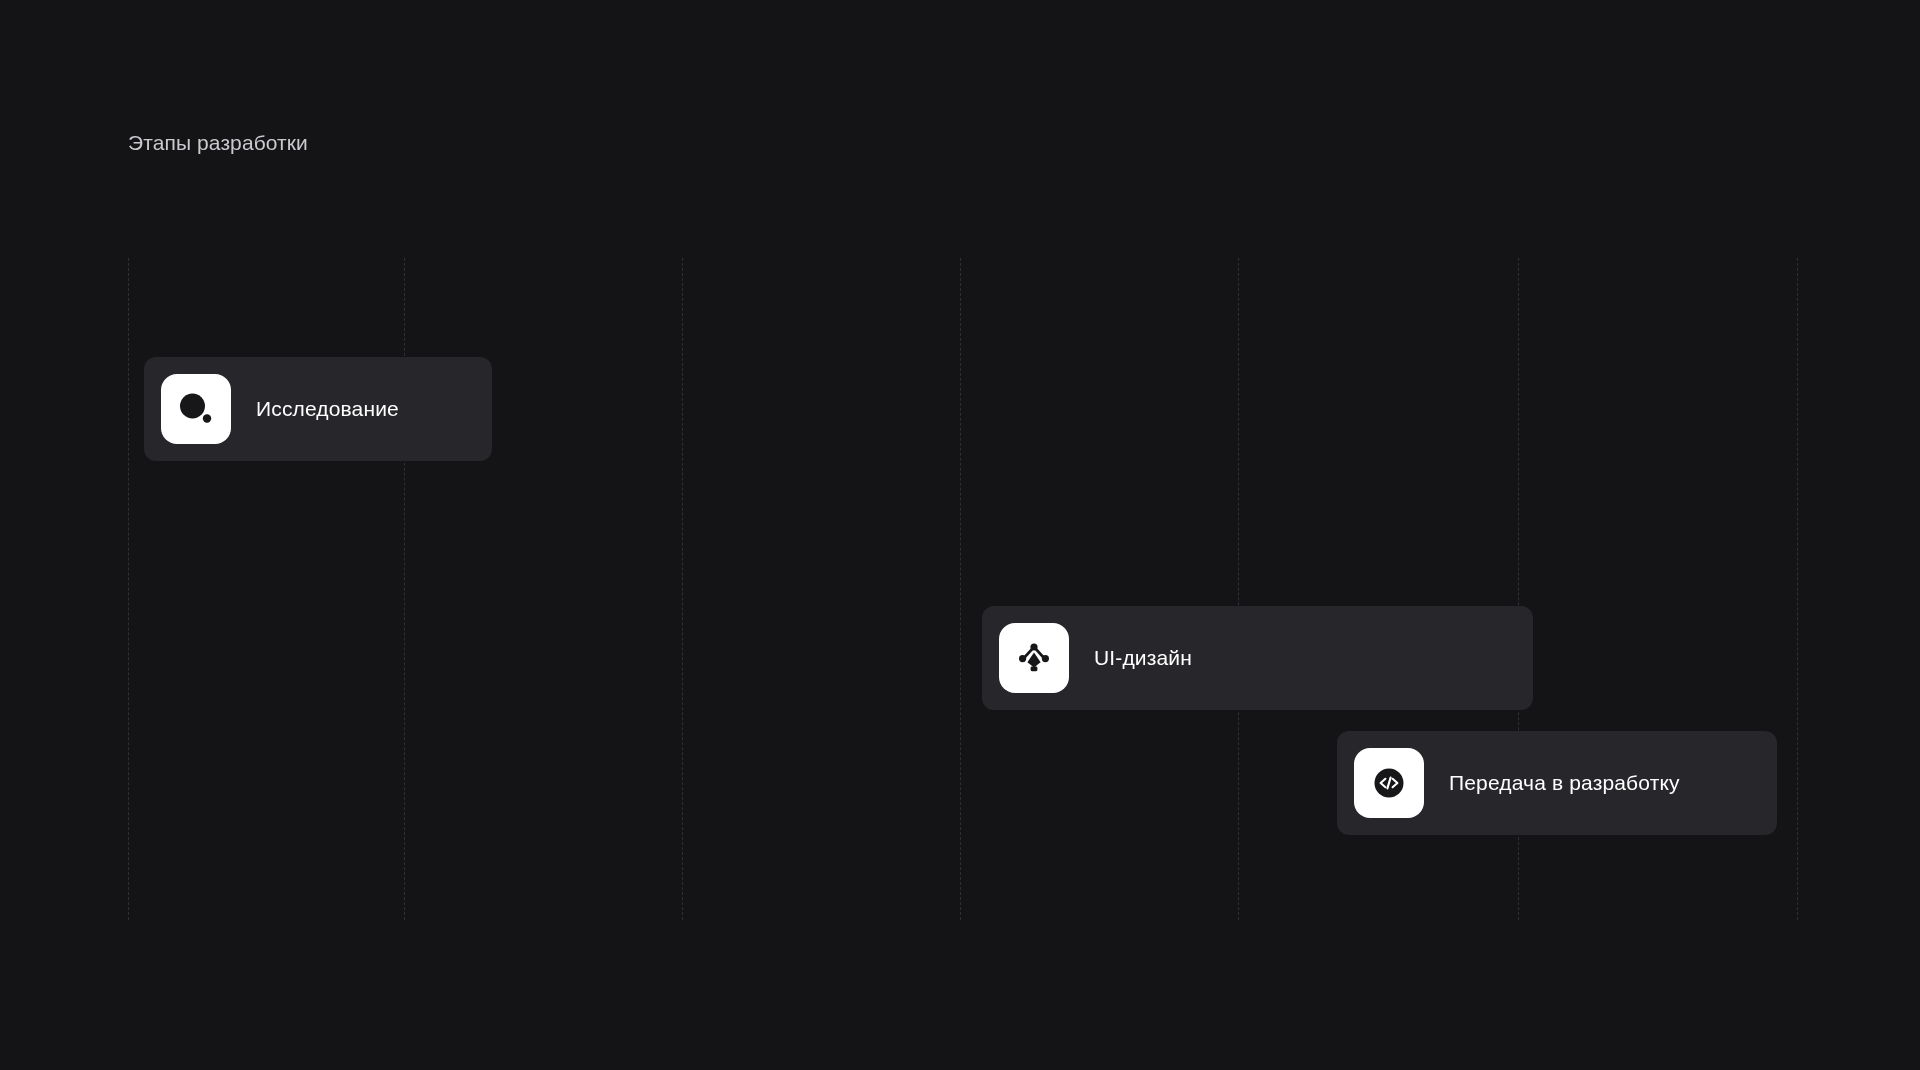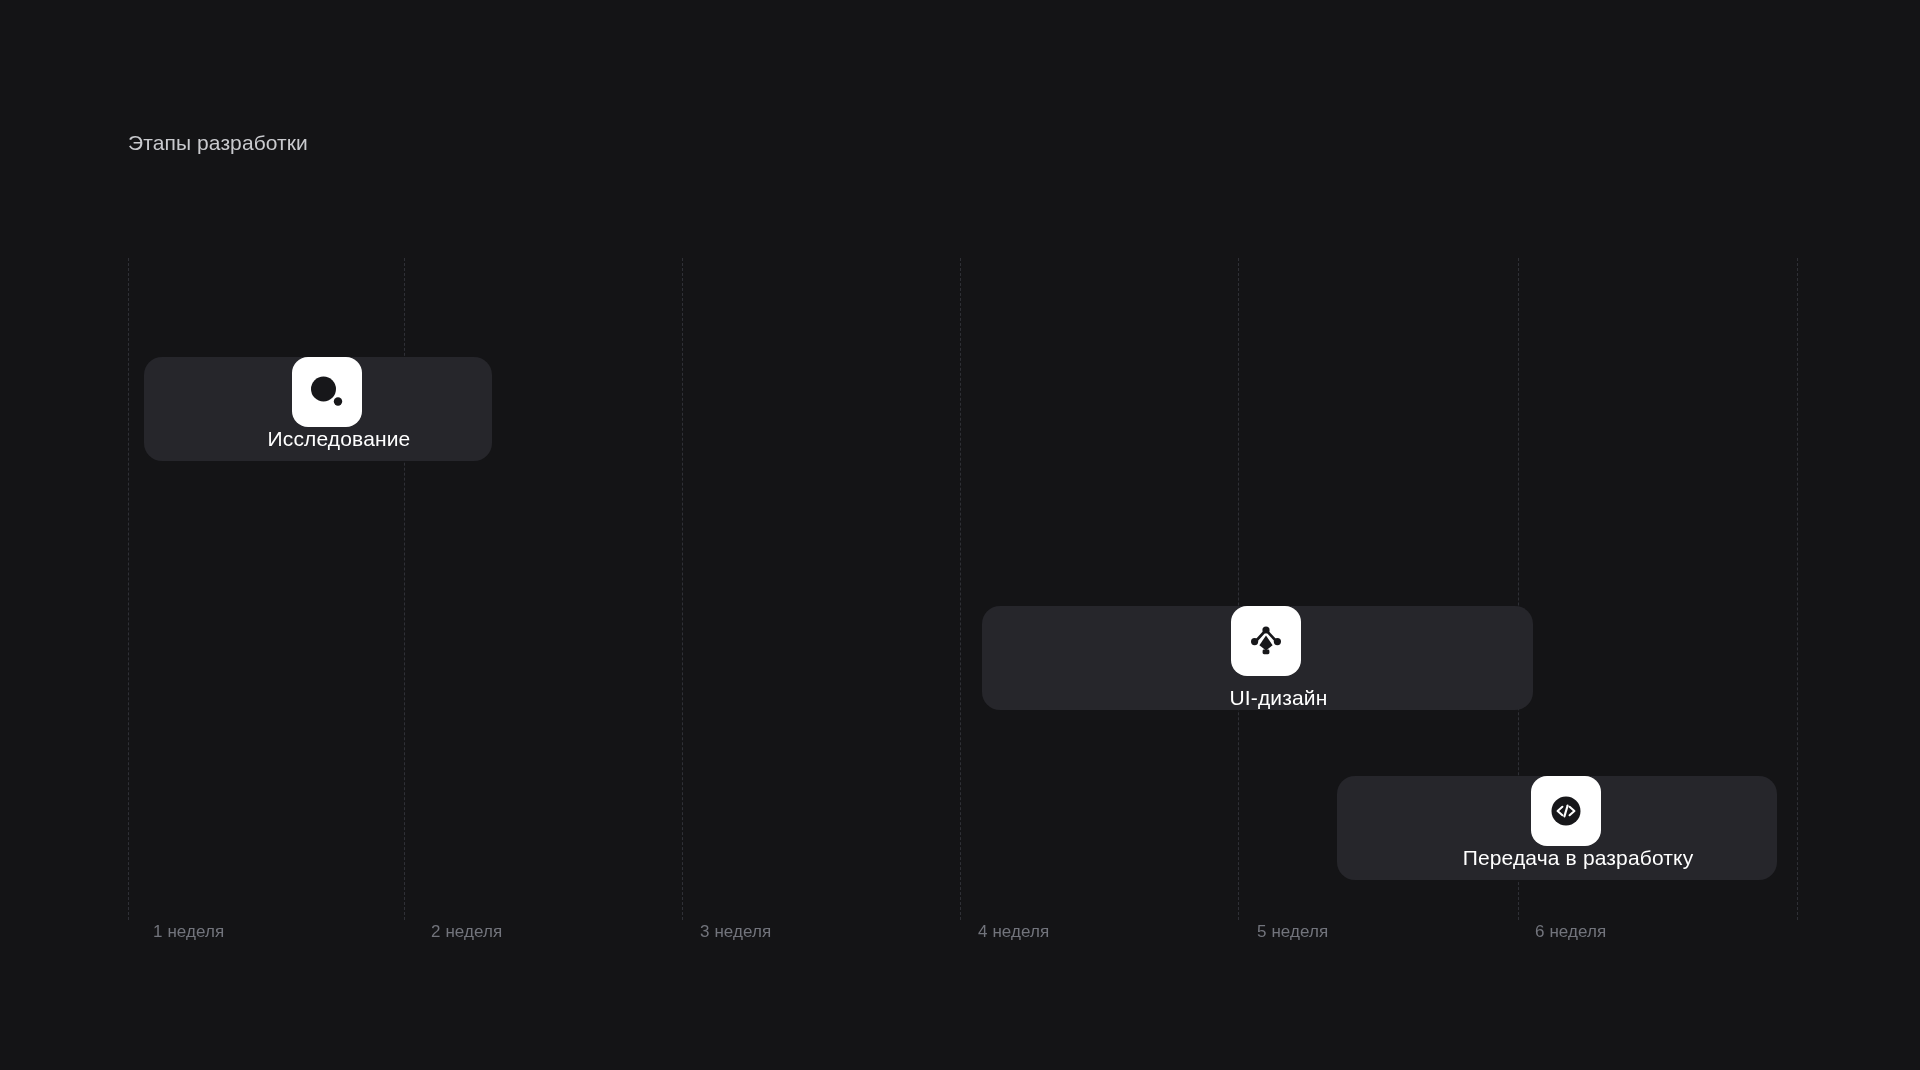--- a/index.html
+++ b/index.html
@@ -73,24 +73,23 @@
     top: 0;
     width: 1920px;
     height: 1070px;
   }
   .task-bar {
     position: absolute;
     display: flex;
     align-items: center;
     height: 104px;
     background: #26262b;
-    border-radius: 18px;
+    border-radius: 12px;
     box-sizing: border-box;
     padding-left: 17px;
-    flex-direction: column;
   }
   .task-icon {
     width: 70px;
     height: 70px;
     min-width: 70px;
     border-radius: 16px;
     background: #ffffff;
     display: flex;
     align-items: center;
     justify-content: center;
@@ -131,54 +130,46 @@
           <svg width="42" height="42" viewBox="0 0 42 42">
             <circle cx="17.5" cy="18" r="12.5" fill="#17171a"></circle>
             <circle cx="32" cy="30.5" r="4.2" fill="#17171a"></circle>
           </svg>
         </span>
       </div>
       <div class="task-label">Исследование</div>
     </div>
 
 
-    <div class="task-bar" style="left:982px; top:606px; width:551px;justify-content:space-between;">
+    <div class="task-bar" style="left:982px; top:606px; width:551px;">
       <div class="task-icon">
         <span>
           <svg width="42" height="42" viewBox="0 0 42 42">
             <path d="M21 10 L10.5 21.5 M21 10 L31.5 21.5" stroke="#17171a" stroke-width="2.6" fill="none" stroke-linecap="round"></path>
             <circle cx="21" cy="10" r="3.6" fill="#17171a"></circle>
             <circle cx="9.6" cy="21.6" r="3.6" fill="#17171a"></circle>
             <circle cx="32.4" cy="21.6" r="3.6" fill="#17171a"></circle>
             <path d="M21 15.5 L27.6 25.2 L21 30.5 L14.4 25.2 Z" fill="#17171a"></path>
             <rect x="17.6" y="29.6" width="6.8" height="4.6" rx="1.4" fill="#17171a"></rect>
           </svg>
         </span>
       </div>
       <div class="task-label">UI-дизайн</div>
     </div>
 
-    <div class="task-bar" style="left:1337px; top:731px; width:440px;margin-top:45px;">
+    <div class="task-bar" style="left:1337px; top:731px; width:440px;">
       <div class="task-icon">
         <span>
           <svg width="42" height="42" viewBox="0 0 42 42">
             <circle cx="21" cy="21" r="14.5" fill="#17171a"></circle>
             <path d="M17.4 16.8 L12.6 21 L17.4 25.2" stroke="#ffffff" stroke-width="2.1" fill="none" stroke-linecap="round" stroke-linejoin="round"></path>
             <path d="M24.6 16.8 L29.4 21 L24.6 25.2" stroke="#ffffff" stroke-width="2.1" fill="none" stroke-linecap="round" stroke-linejoin="round"></path>
             <path d="M22.6 15.6 L19.4 26.4" stroke="#ffffff" stroke-width="2.1" fill="none" stroke-linecap="round"></path>
           </svg>
         </span>
       </div>
       <div class="task-label">Передача в разработку</div>
     </div>
 
   </div>
 
-  <div class="axis-labels">
-    <div class="axis-label" style="left:153px">1 неделя</div>
-    <div class="axis-label" style="left:431px">2 неделя</div>
-    <div class="axis-label" style="left:700px">3 неделя</div>
-    <div class="axis-label" style="left:978px">4 неделя</div>
-    <div class="axis-label" style="left:1257px">5 неделя</div>
-    <div class="axis-label" style="left:1535px">6 неделя</div>
-  </div>
 
 </div>
 
 </body></html>

